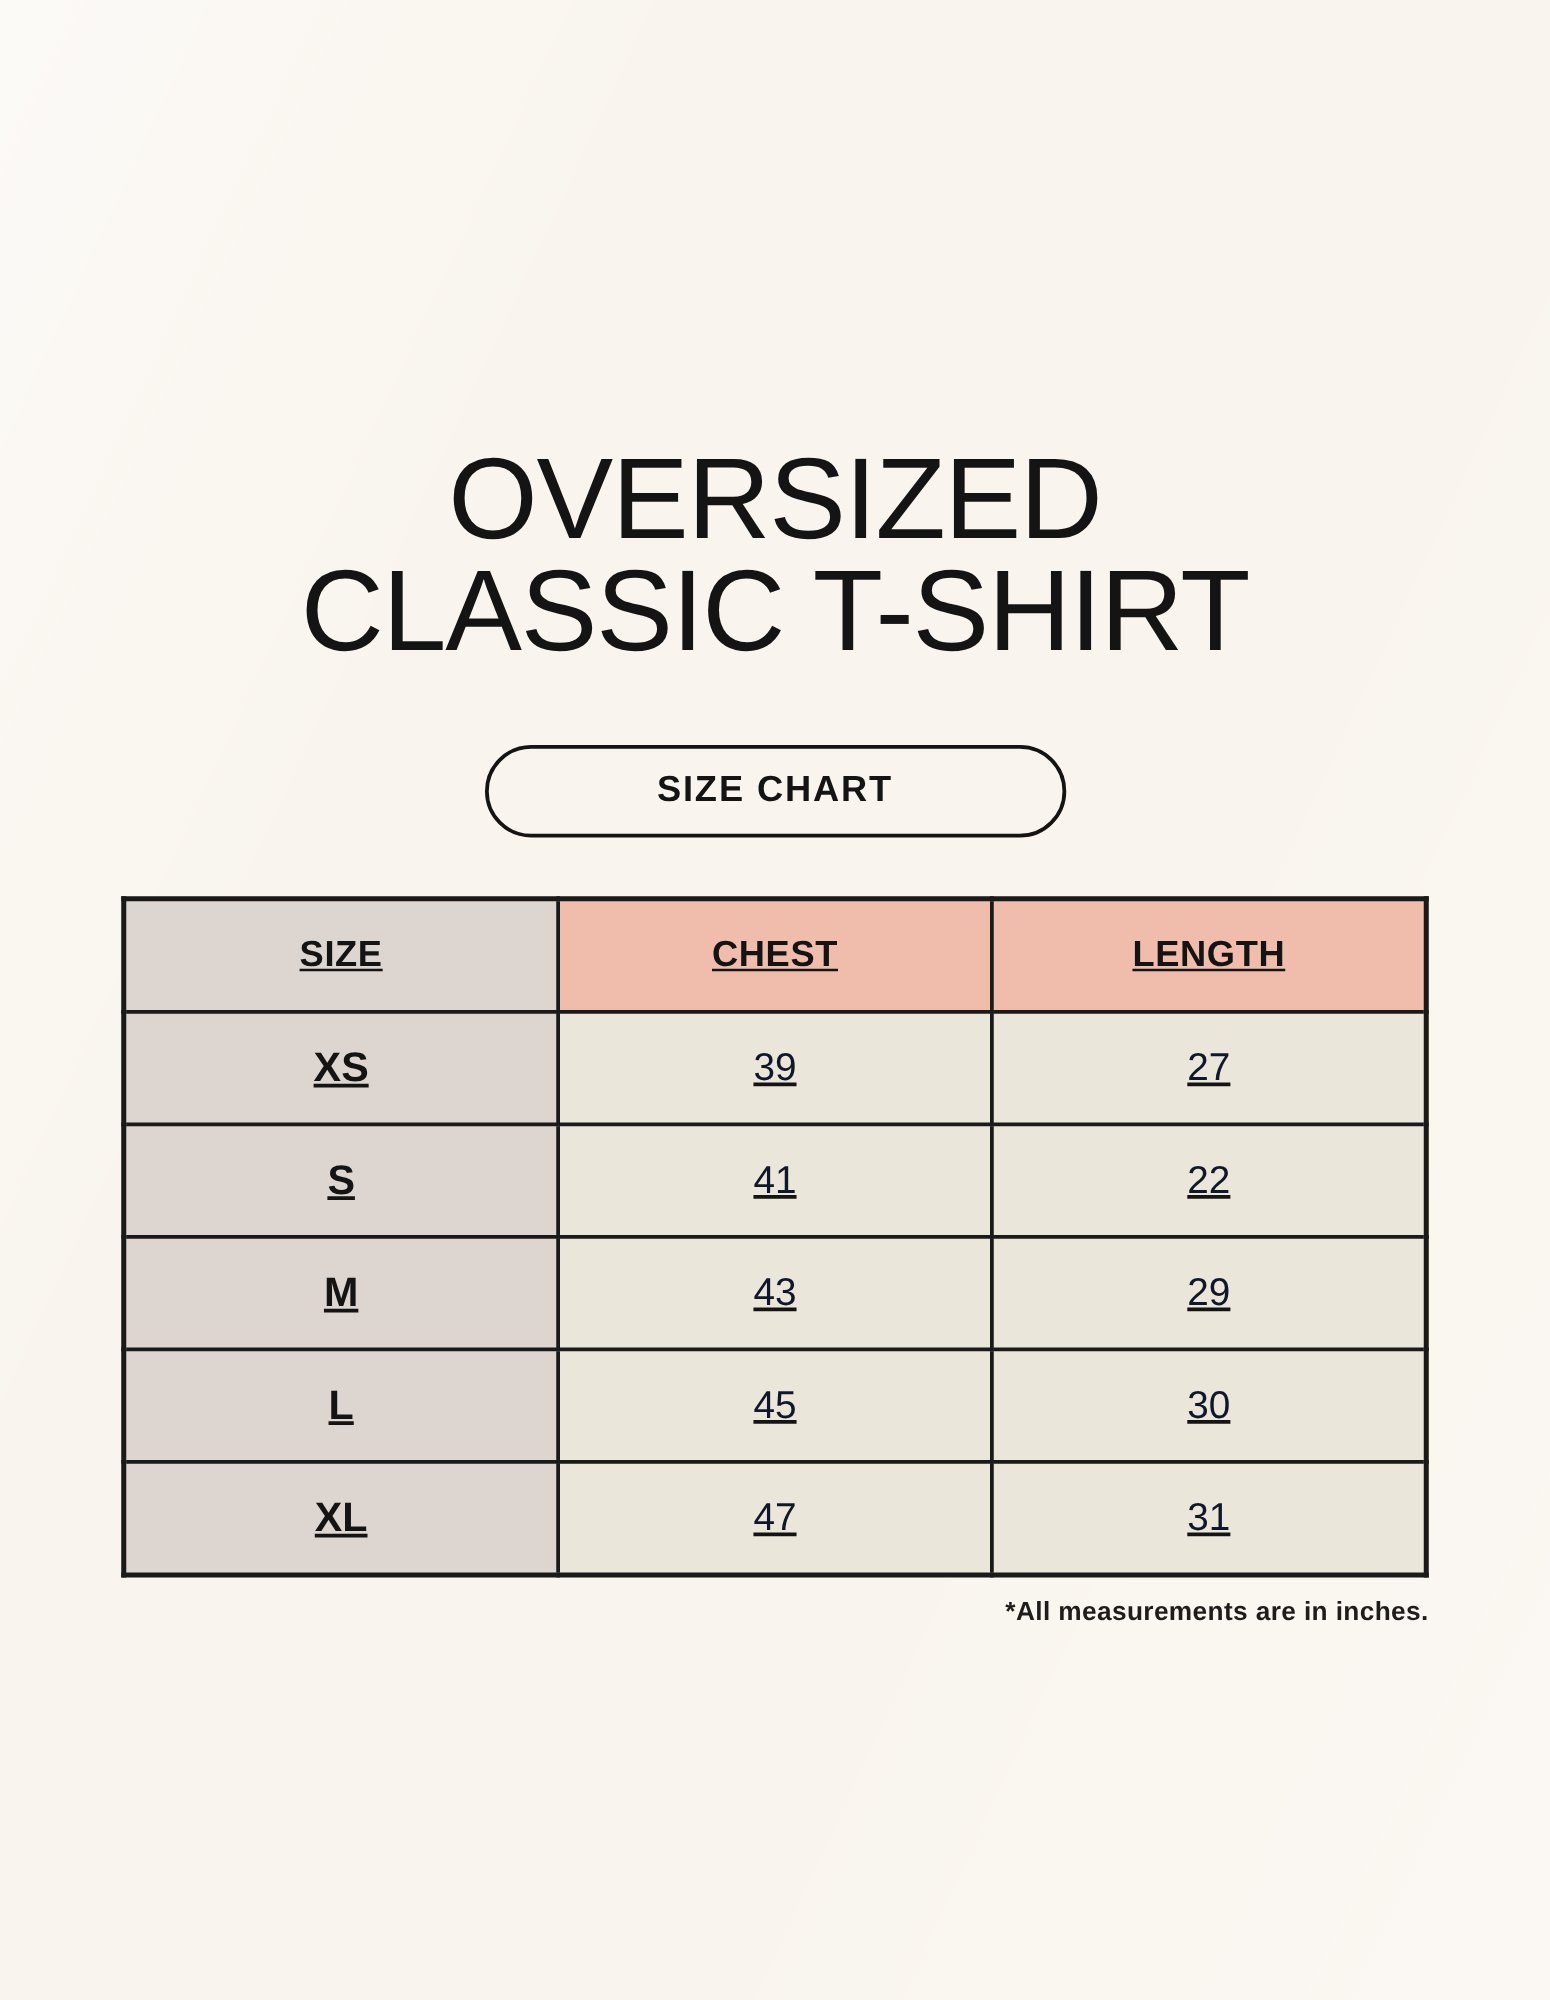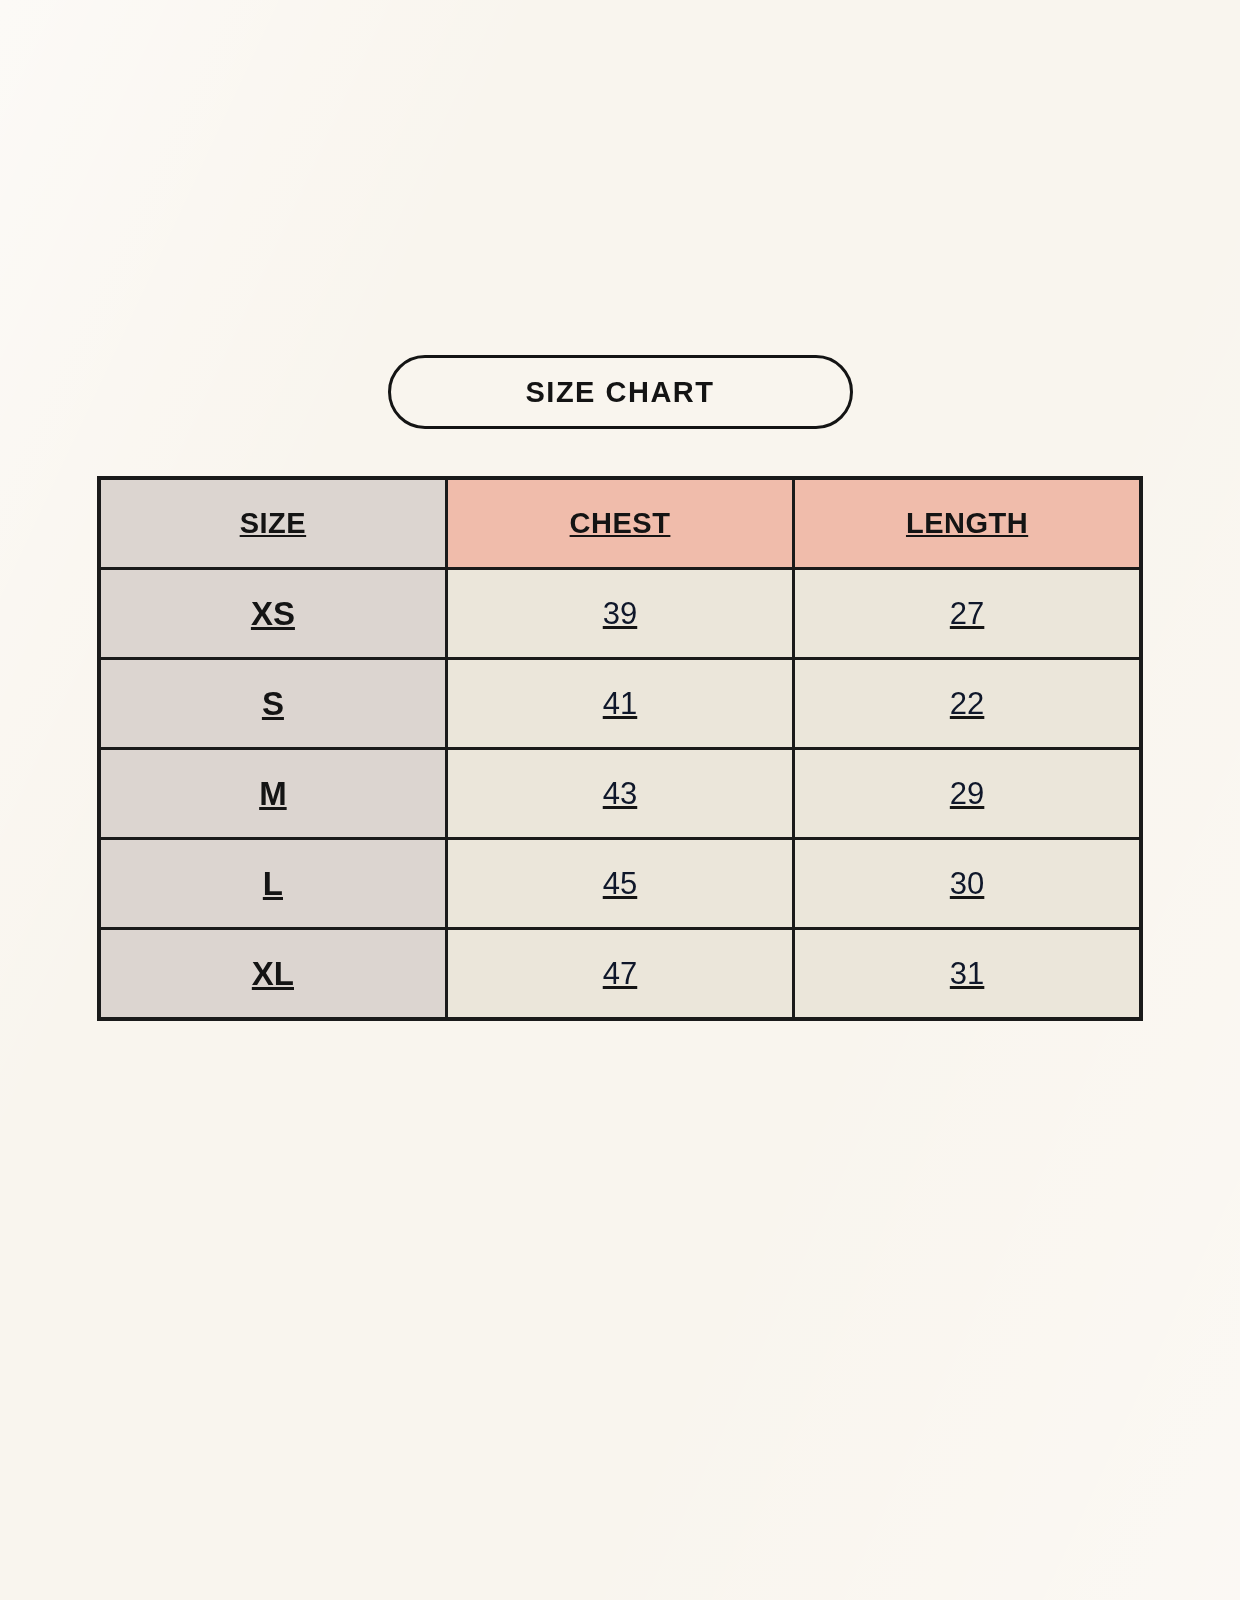--- a/index.html
+++ b/index.html
@@ -44,21 +44,20 @@
     background: transparent;
     display: flex;
     align-items: center;
     justify-content: center;
     font-family: "Liberation Sans", sans-serif;
     font-size: 29px;
     font-weight: 700;
     letter-spacing: 1.5px;
     color: var(--ink, #141414);
     cursor: pointer;
-    margin-top: 16px;
   }
   .table-wrap {
     margin: 47px auto 0 97px;
     width: 1046px;
     text-decoration: underline;
   }
   table.size-chart {
     border-collapse: collapse;
     width: 1046px;
     table-layout: fixed;
@@ -97,20 +96,24 @@
     font-weight: 700;
     letter-spacing: 0.3px;
     color: #1e1d1c;
   }
 </style>
 </head>
 <body style="--page-bg: #f9f5ee; --ink: #141414; --accent: #f0bcab; --size-col-bg: #dcd5d0; --cell-bg: #ebe6da; --border: #1a1a1a;">
 
 <div class="page">
 
+  <h1 class="title">
+    <span class="line">OVERSIZED</span>
+    <span class="line">CLASSIC T-SHIRT</span>
+  </h1>
 
   <div class="pill-wrap">
     <button class="pill">SIZE CHART</button>
   </div>
 
   <div class="table-wrap">
     <table class="size-chart">
       <thead>
         <tr>
           <th class="col-size">SIZE</th>
@@ -141,14 +144,15 @@
         </tr>
         <tr>
           <td class="cell-size">XL</td>
           <td class="cell-val">47</td>
           <td class="cell-val">31</td>
         </tr>
       </tbody>
     </table>
   </div>
 
+  <div class="footnote">*All measurements are in inches.</div>
 
 </div>
 
 </body></html>

